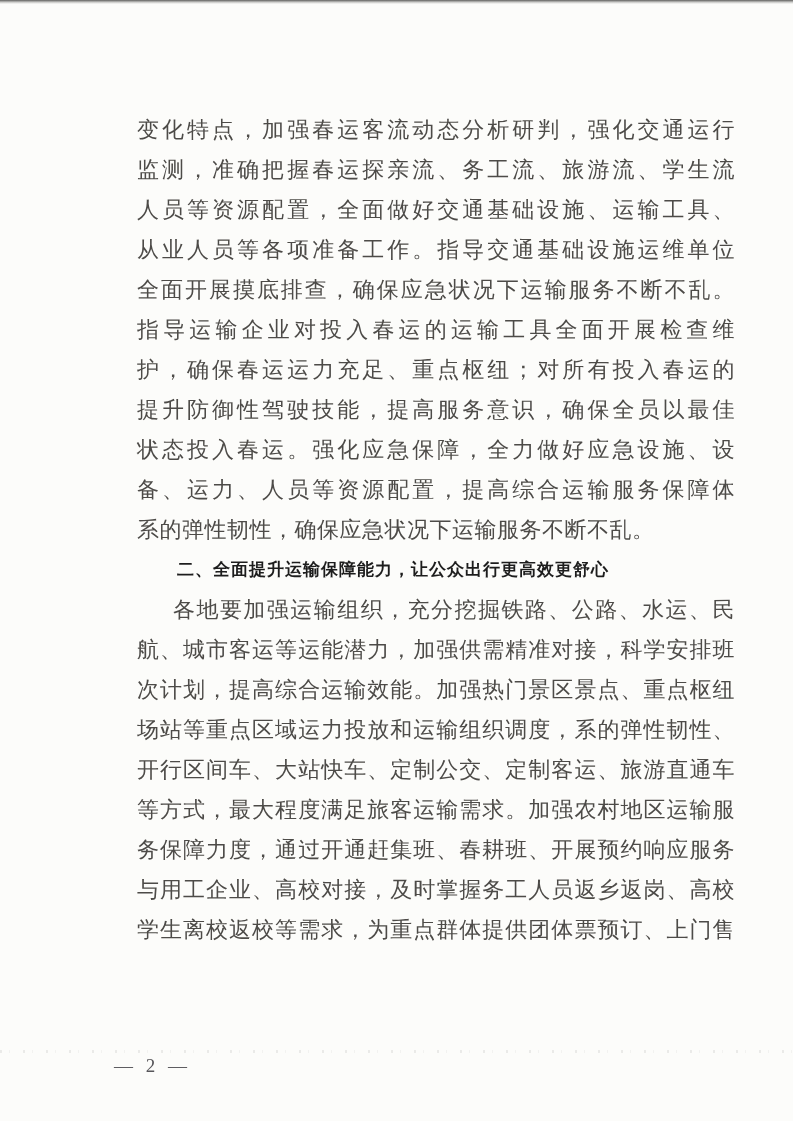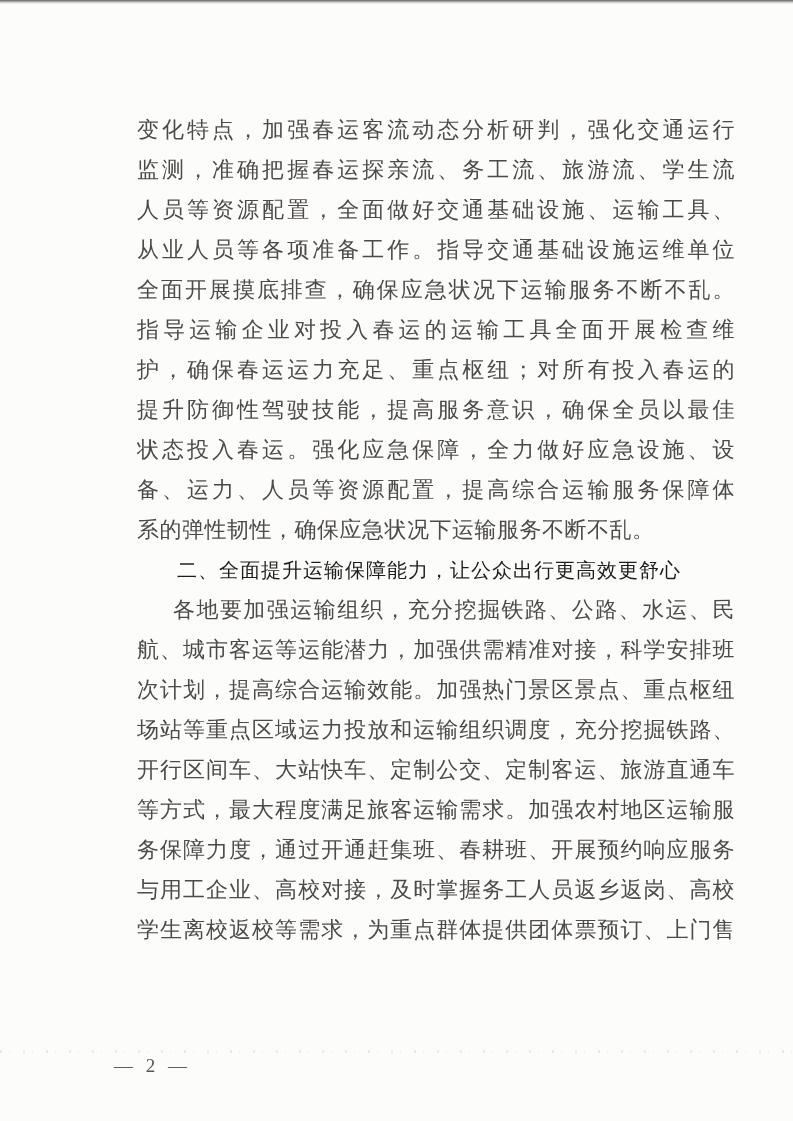--- a/index.html
+++ b/index.html
@@ -65,22 +65,22 @@
   }
   .line.natural {
     text-align: center;
     text-align-last: left;
   }
   .line.indent {
     padding-left: 36px;
   }
   .line.heading {
     font-family: "Liberation Sans", "DejaVu Sans", sans-serif;
-    font-weight: 400;
-    font-size: 20px;
+    font-weight: 700;
+    font-size: 17px;
     color: var(--ink-heading, #1d1d1d);
     text-align: center;
     text-align-last: left;
     padding-left: 40px;
     letter-spacing: 1px;
   }
   .page-number {
     position: absolute;
     left: 114px;
     top: 1055px;
@@ -105,21 +105,21 @@
       <div class="line">指导运输企业对投入春运的运输工具全面开展检查维</div>
       <div class="line">护，确保春运运力充足、重点枢纽；对所有投入春运的</div>
       <div class="line">提升防御性驾驶技能，提高服务意识，确保全员以最佳</div>
       <div class="line">状态投入春运。强化应急保障，全力做好应急设施、设</div>
       <div class="line">备、运力、人员等资源配置，提高综合运输服务保障体</div>
       <div class="line natural">系的弹性韧性，确保应急状况下运输服务不断不乱。</div>
       <div class="line heading indent natural">二、全面提升运输保障能力，让公众出行更高效更舒心</div>
       <div class="line indent">各地要加强运输组织，充分挖掘铁路、公路、水运、民</div>
       <div class="line">航、城市客运等运能潜力，加强供需精准对接，科学安排班</div>
       <div class="line">次计划，提高综合运输效能。加强热门景区景点、重点枢纽</div>
-      <div class="line">场站等重点区域运力投放和运输组织调度，充分挖掘铁路、</div>
+      <div class="line">场站等重点区域运力投放和运输组织调度，系的弹性韧性、</div>
       <div class="line">开行区间车、大站快车、定制公交、定制客运、旅游直通车</div>
       <div class="line">等方式，最大程度满足旅客运输需求。加强农村地区运输服</div>
       <div class="line">务保障力度，通过开通赶集班、春耕班、开展预约响应服务</div>
       <div class="line">与用工企业、高校对接，及时掌握务工人员返乡返岗、高校</div>
       <div class="line">学生离校返校等需求，为重点群体提供团体票预订、上门售</div>
     </div>
   <div class="noise-band"></div>
   <div class="page-number">— 2 —</div>
 </div>
 

